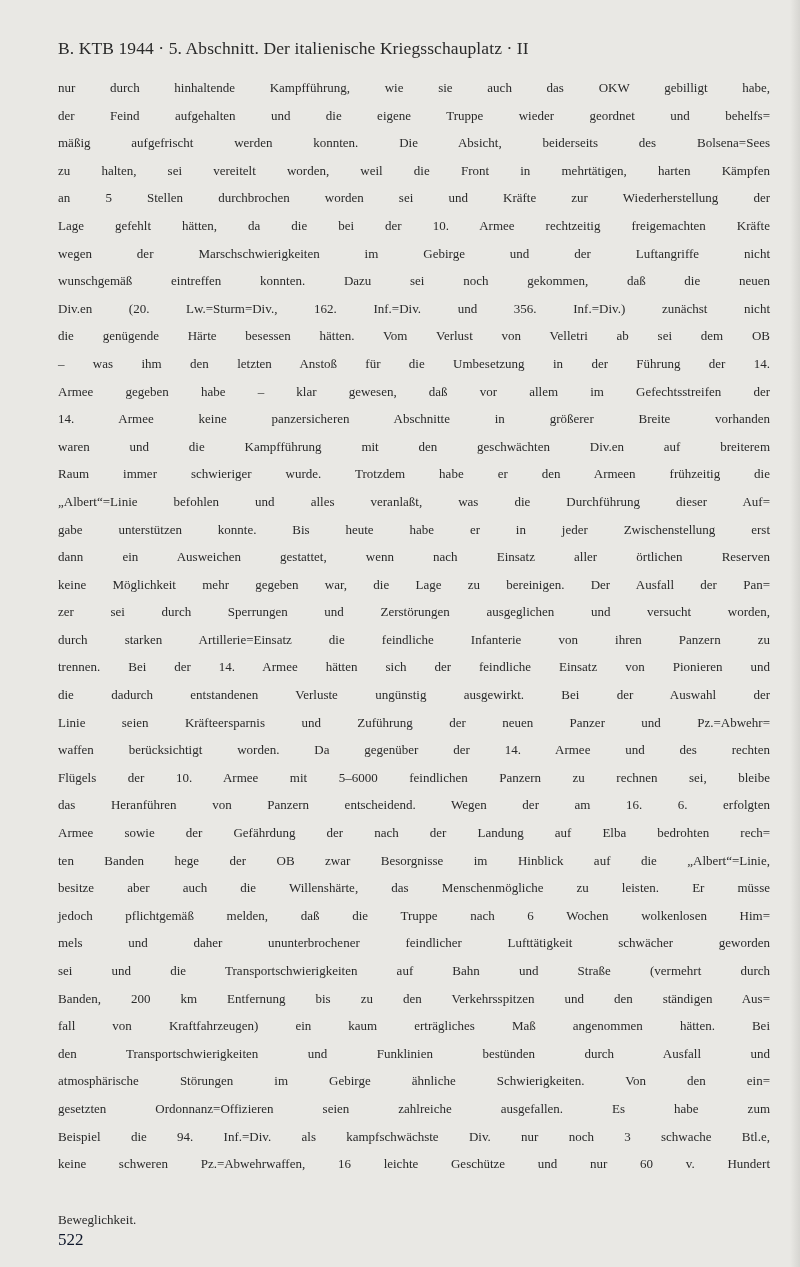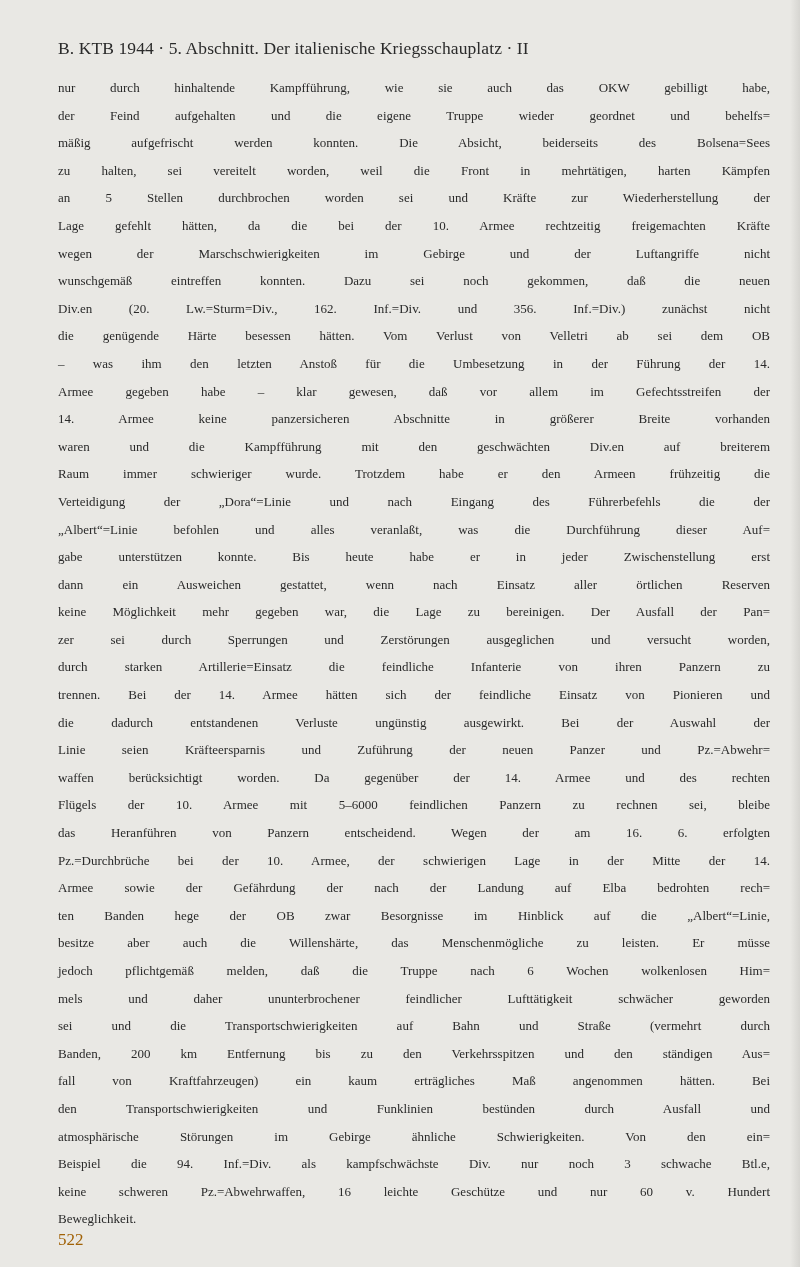--- a/index.html
+++ b/index.html
@@ -19,24 +19,24 @@
     font-size: 17.5px; letter-spacing: 0.1px; white-space: nowrap; text-align: right;
   }
   .body-text {
     position: absolute; left: 58px; top: 74px; width: 712px;
   }
   .line {
     display: block; height: 27.6px; line-height: 27.6px;
     font-size: 13px; white-space: nowrap;
     text-align: justify; text-align-last: justify;
   }
-  .line.last { text-align-last: left; }
+  .line.last { text-align-last: left; margin-top: 28px; }
   .page-number {
     position: absolute; left: 58px; top: 1230px;
-    font-size: 17px; color: #a16207;
+    font-size: 17px; color: #0f172a;
   }
 </style>
 </head>
 <body>
 
 <div class="page-edge"></div>
 
 <div class="running-head">B. KTB 1944 · 5. Abschnitt. Der italienische Kriegsschauplatz · II</div>
 
 <div class="body-text" id="body-text">
@@ -48,42 +48,41 @@
     <span class="line">Lage gefehlt hätten, da die bei der 10. Armee rechtzeitig freigemachten Kräfte</span>
     <span class="line">wegen der Marschschwierigkeiten im Gebirge und der Luftangriffe nicht</span>
     <span class="line">wunschgemäß eintreffen konnten. Dazu sei noch gekommen, daß die neuen</span>
     <span class="line">Div.en (20. Lw.=Sturm=Div., 162. Inf.=Div. und 356. Inf.=Div.) zunächst nicht</span>
     <span class="line">die genügende Härte besessen hätten. Vom Verlust von Velletri ab sei dem OB</span>
     <span class="line">– was ihm den letzten Anstoß für die Umbesetzung in der Führung der 14.</span>
     <span class="line">Armee gegeben habe – klar gewesen, daß vor allem im Gefechtsstreifen der</span>
     <span class="line">14. Armee keine panzersicheren Abschnitte in größerer Breite vorhanden</span>
     <span class="line">waren und die Kampfführung mit den geschwächten Div.en auf breiterem</span>
     <span class="line">Raum immer schwieriger wurde. Trotzdem habe er den Armeen frühzeitig die</span>
-    <span class="line">Verteidigung der „Dora“=Linie und nach Eingang des Führerbefehls die der</span>
     <span class="line">„Albert“=Linie befohlen und alles veranlaßt, was die Durchführung dieser Auf=</span>
     <span class="line">gabe unterstützen konnte. Bis heute habe er in jeder Zwischenstellung erst</span>
     <span class="line">dann ein Ausweichen gestattet, wenn nach Einsatz aller örtlichen Reserven</span>
     <span class="line">keine Möglichkeit mehr gegeben war, die Lage zu bereinigen. Der Ausfall der Pan=</span>
     <span class="line">zer sei durch Sperrungen und Zerstörungen ausgeglichen und versucht worden,</span>
     <span class="line">durch starken Artillerie=Einsatz die feindliche Infanterie von ihren Panzern zu</span>
     <span class="line">trennen. Bei der 14. Armee hätten sich der feindliche Einsatz von Pionieren und</span>
     <span class="line">die dadurch entstandenen Verluste ungünstig ausgewirkt. Bei der Auswahl der</span>
     <span class="line">Linie seien Kräfteersparnis und Zuführung der neuen Panzer und Pz.=Abwehr=</span>
     <span class="line">waffen berücksichtigt worden. Da gegenüber der 14. Armee und des rechten</span>
     <span class="line">Flügels der 10. Armee mit 5–6000 feindlichen Panzern zu rechnen sei, bleibe</span>
     <span class="line">das Heranführen von Panzern entscheidend. Wegen der am 16. 6. erfolgten</span>
-    <span class="line">Pz.=Durchbrüche bei der 10. Armee, der schwierigen Lage in der Mitte der 14.</span>
     <span class="line">Armee sowie der Gefährdung der nach der Landung auf Elba bedrohten rech=</span>
     <span class="line">ten Banden hege der OB zwar Besorgnisse im Hinblick auf die „Albert“=Linie,</span>
     <span class="line">besitze aber auch die Willenshärte, das Menschenmögliche zu leisten. Er müsse</span>
     <span class="line">jedoch pflichtgemäß melden, daß die Truppe nach 6 Wochen wolkenlosen Him=</span>
     <span class="line">mels und daher ununterbrochener feindlicher Lufttätigkeit schwächer geworden</span>
     <span class="line">sei und die Transportschwierigkeiten auf Bahn und Straße (vermehrt durch</span>
     <span class="line">Banden, 200 km Entfernung bis zu den Verkehrsspitzen und den ständigen Aus=</span>
     <span class="line">fall von Kraftfahrzeugen) ein kaum erträgliches Maß angenommen hätten. Bei</span>
     <span class="line">den Transportschwierigkeiten und Funklinien bestünden durch Ausfall und</span>
     <span class="line">atmosphärische Störungen im Gebirge ähnliche Schwierigkeiten. Von den ein=</span>
+    <span class="line">gesetzten Ordonnanz=Offizieren seien zahlreiche ausgefallen. Es habe zum</span>
     <span class="line">Beispiel die 94. Inf.=Div. als kampfschwächste Div. nur noch 3 schwache Btl.e,</span>
     <span class="line">keine schweren Pz.=Abwehrwaffen, 16 leichte Geschütze und nur 60 v. Hundert</span>
     <span class="line last">Beweglichkeit.</span>
   </div>
 
 <div class="page-number">522</div>
 
 </body></html>

